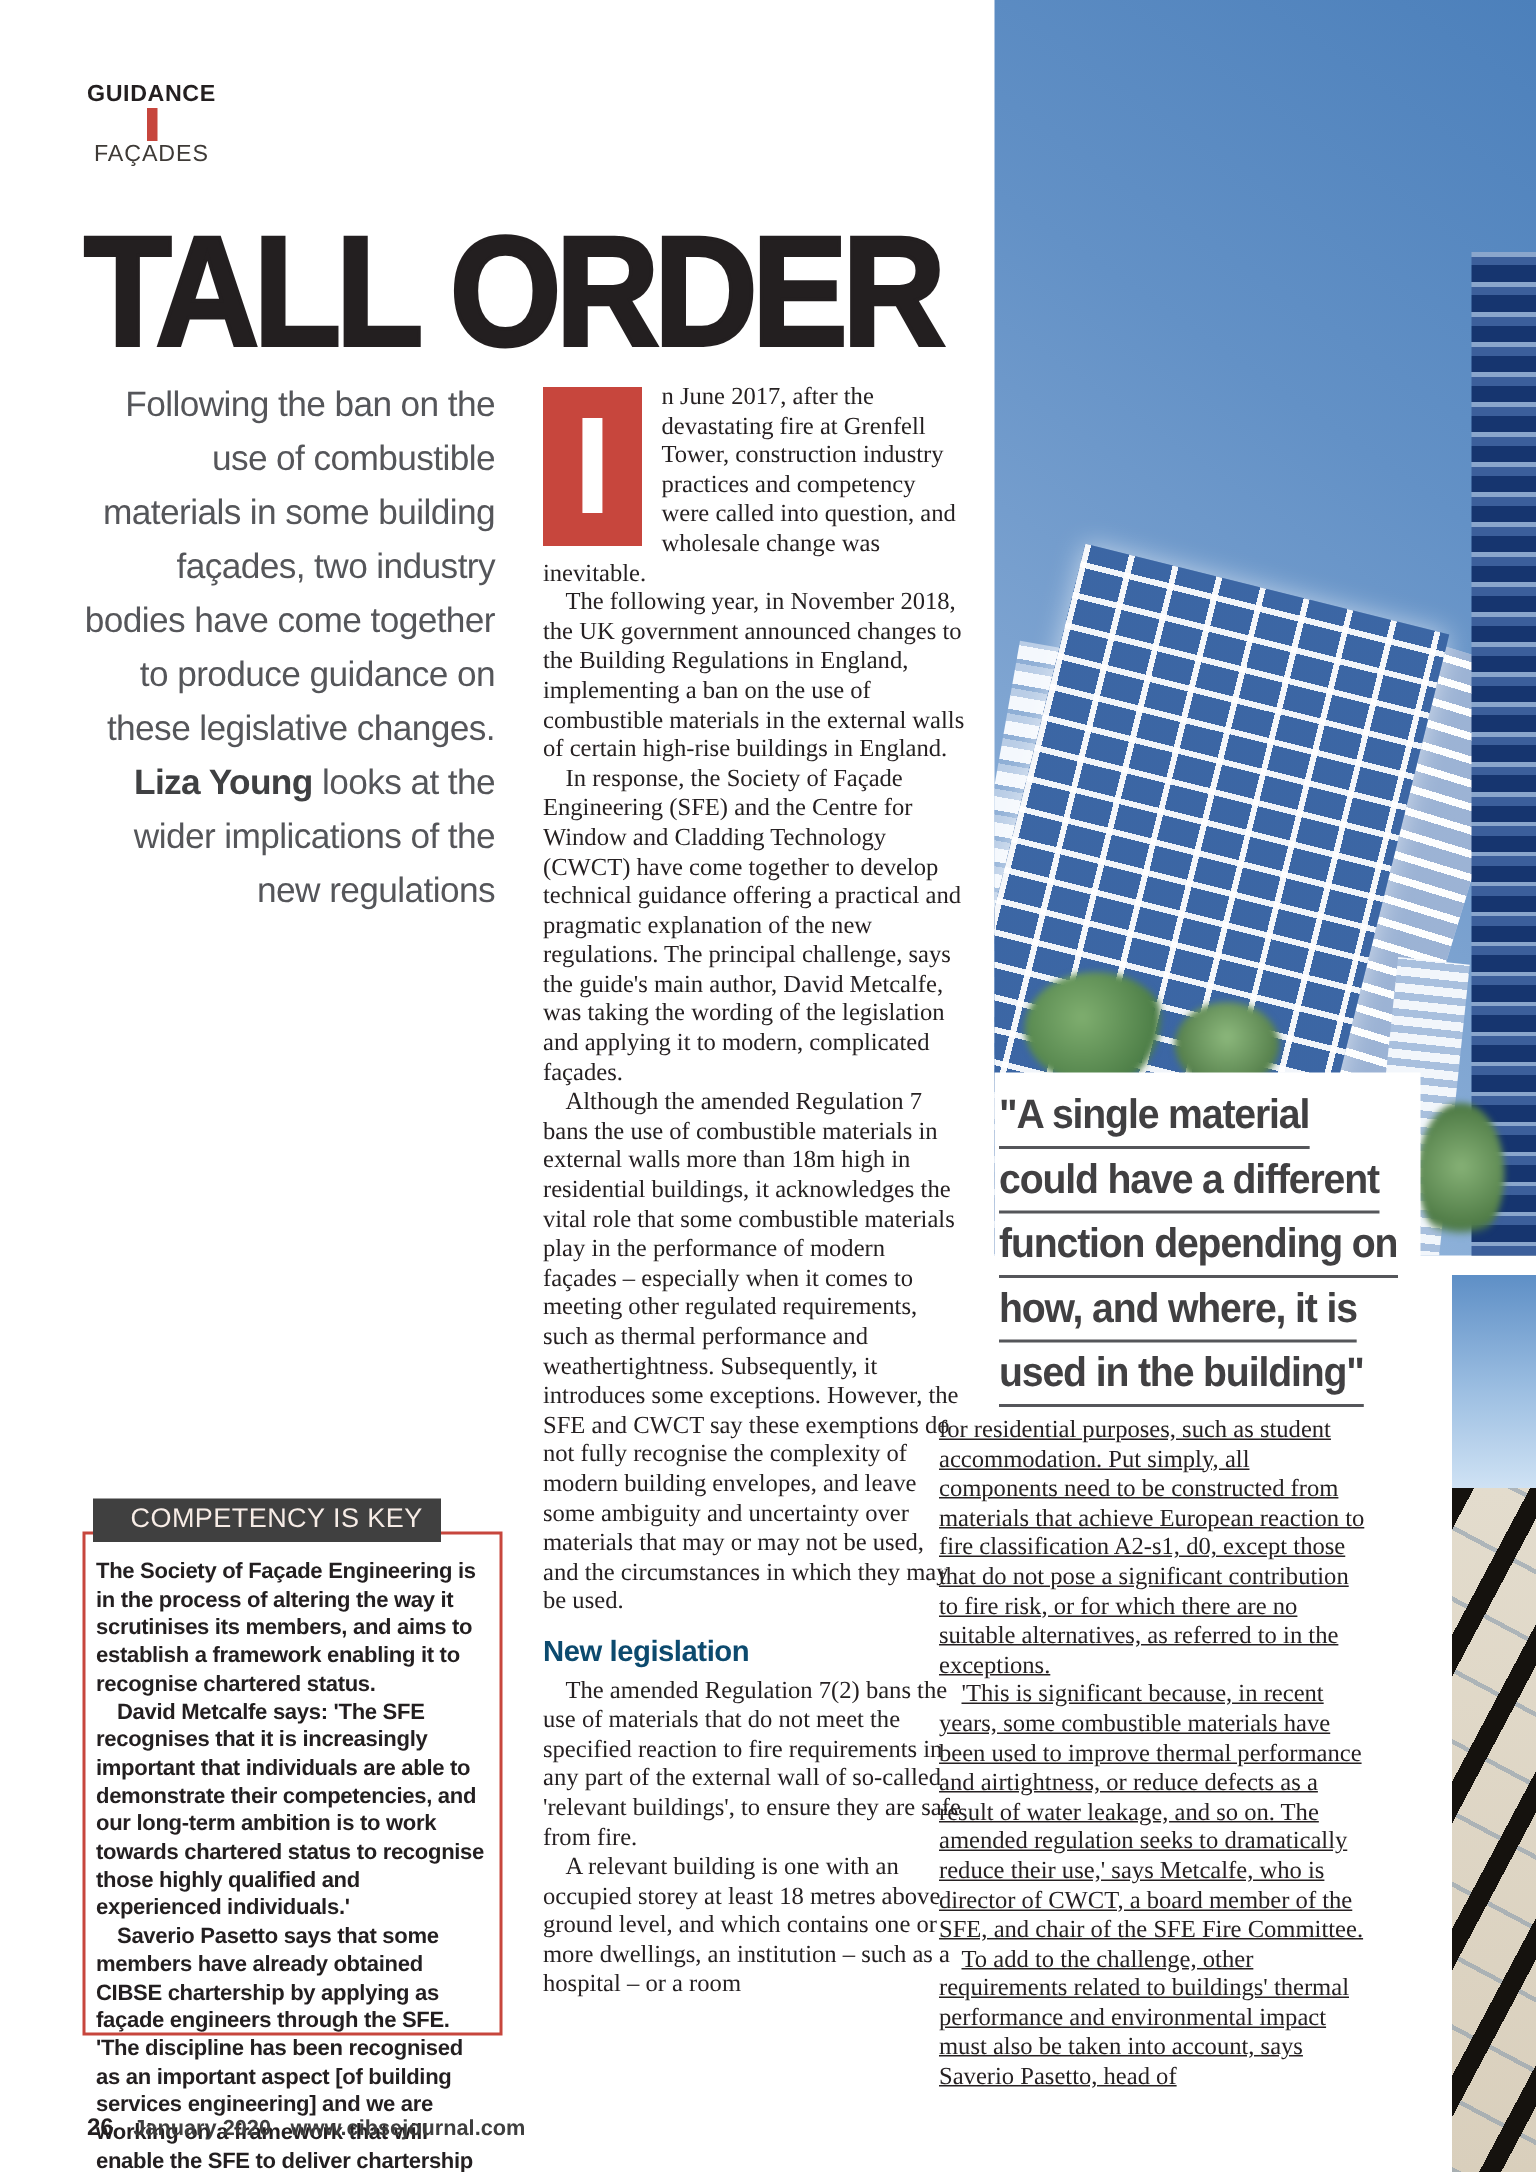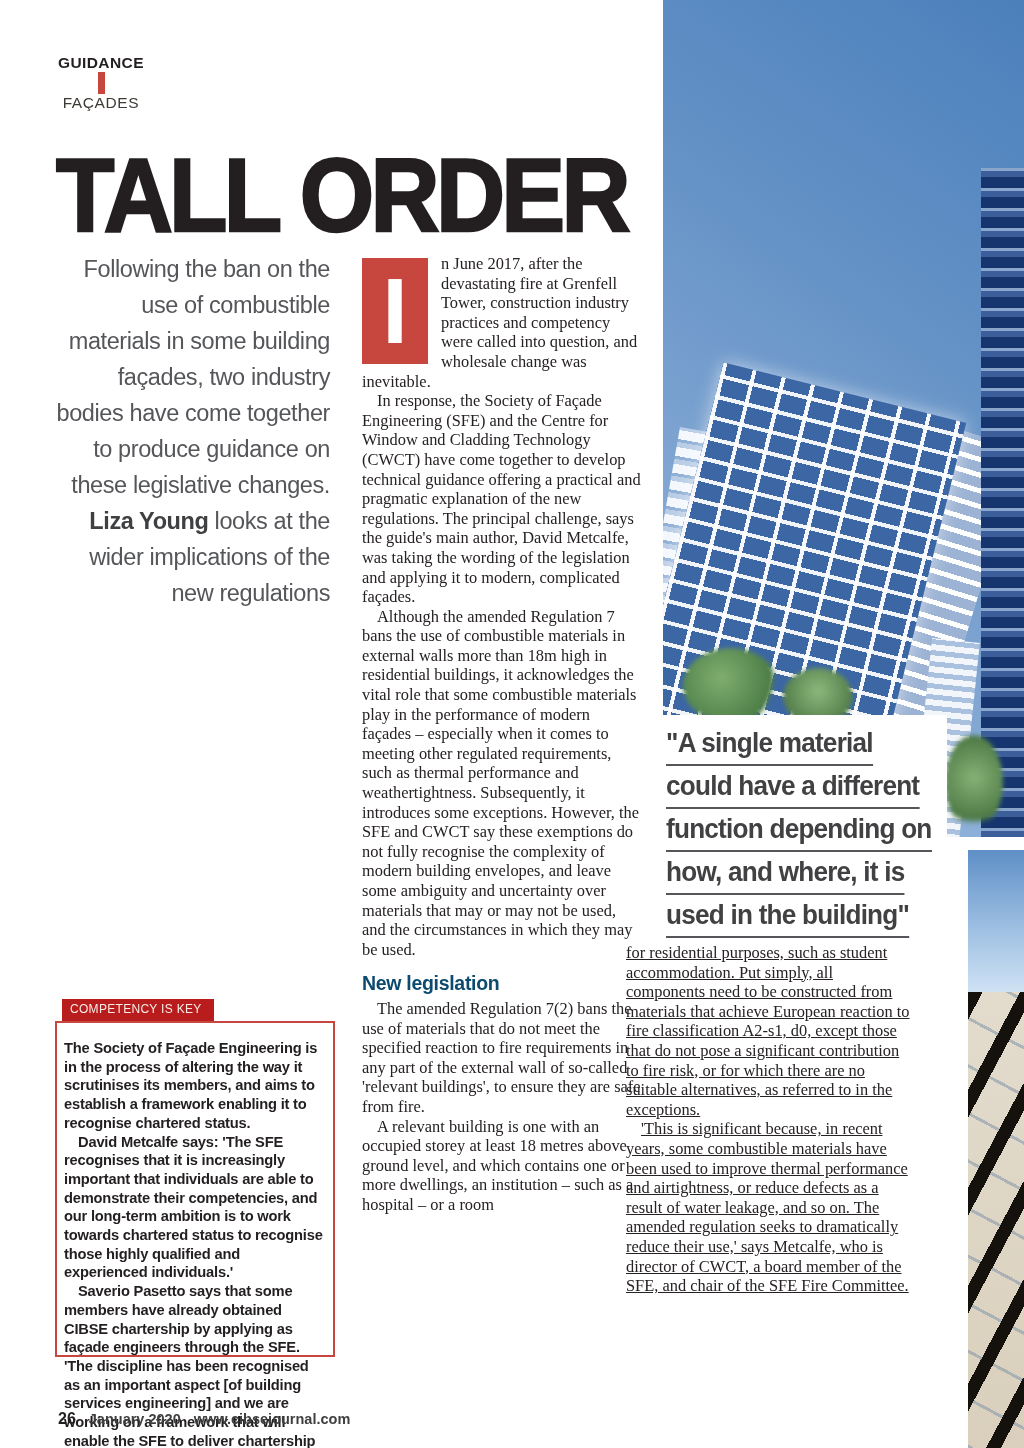--- a/index.html
+++ b/index.html
@@ -99,22 +99,22 @@
     display:flex;align-items:center;justify-content:center;line-height:1;
   }
   .subhead{
     font-family:"Liberation Sans",sans-serif;font-weight:bold;font-size:19.5px;
     color:#0c4a6e;letter-spacing:-.3px;margin:15px 0 5px 0 !important;text-indent:0 !important;
   }
   .subhead + p{text-indent:0;}
   
   .sidebar{position:absolute;left:55px;top:1021px;width:276px;height:332px;border:2px solid #c7463d;}
   .sidebar-title{
-    position:absolute;left:5px;top:-24px;background:#b91c1c;color:#f7ece6;
-    font-size:12px;letter-spacing:.3px;padding:3px 12px 5px 8px;
+    position:absolute;left:5px;top:-24px;background:#404040;color:#f7ece6;
+    font-size:18px;letter-spacing:.3px;padding:3px 12px 5px 25px;
   }
   .sidebar-body{
     padding:16px 8px 0 7px;font-size:14.7px;line-height:18.7px;
     font-weight:bold;color:#231f20;letter-spacing:-.2px;
   }
   .sidebar-body p{margin:0;}
   .sidebar-body p + p{text-indent:14px;}
   
   .page-footer{position:absolute;left:58px;top:1389px;display:flex;align-items:baseline;gap:13px;}
   .page-number{font-weight:bold;font-size:16px;color:#231f20;margin-top:21px;}
@@ -158,30 +158,32 @@
   </div>
 
   <div class="photo-side">
     <div class="side-sky"></div>
     <div class="side-facade"></div>
   </div>
 
   <div class="bodycol col-middle">
     <div class="dropcap">I</div>
     <p>n June 2017, after the devastating fire at Grenfell Tower, construction industry practices and competency were called into question, and wholesale change was inevitable.</p>
+    <p>The following year, in November 2018, the UK government announced changes to the Building Regulations in England, implementing a ban on the use of combustible materials in the external walls of certain high-rise buildings in England.</p>
     <p>In response, the Society of Façade Engineering (SFE) and the Centre for Window and Cladding Technology (CWCT) have come together to develop technical guidance offering a practical and pragmatic explanation of the new regulations. The principal challenge, says the guide's main author, David Metcalfe, was taking the wording of the legislation and applying it to modern, complicated façades.</p>
     <p>Although the amended Regulation 7 bans the use of combustible materials in external walls more than 18m high in residential buildings, it acknowledges the vital role that some combustible materials play in the performance of modern façades – especially when it comes to meeting other regulated requirements, such as thermal performance and weathertightness. Subsequently, it introduces some exceptions. However, the SFE and CWCT say these exemptions do not fully recognise the complexity of modern building envelopes, and leave some ambiguity and uncertainty over materials that may or may not be used, and the circumstances in which they may be used.</p>
     <p class="subhead">New legislation</p>
     <p>The amended Regulation 7(2) bans the use of materials that do not meet the specified reaction to fire requirements in any part of the external wall of so-called 'relevant buildings', to ensure they are safe from fire.</p>
     <p>A relevant building is one with an occupied storey at least 18 metres above ground level, and which contains one or more dwellings, an institution – such as a hospital – or a room</p>
   </div>
 
   <div class="bodycol col-right">
     <p>for residential purposes, such as student accommodation. Put simply, all components need to be constructed from materials that achieve European reaction to fire classification A2-s1, d0, except those that do not pose a significant contribution to fire risk, or for which there are no suitable alternatives, as referred to in the exceptions.</p>
     <p>'This is significant because, in recent years, some combustible materials have been used to improve thermal performance and airtightness, or reduce defects as a result of water leakage, and so on. The amended regulation seeks to dramatically reduce their use,' says Metcalfe, who is director of CWCT, a board member of the SFE, and chair of the SFE Fire Committee.</p>
+    <p>To add to the challenge, other requirements related to buildings' thermal performance and environmental impact must also be taken into account, says Saverio Pasetto, head of</p>
   </div>
 
   <aside class="sidebar">
     <div class="sidebar-title">COMPETENCY IS KEY</div>
     <div class="sidebar-body">
       <p>The Society of Façade Engineering is in the process of altering the way it scrutinises its members, and aims to establish a framework enabling it to recognise chartered status.</p>
       <p>David Metcalfe says: 'The SFE recognises that it is increasingly important that individuals are able to demonstrate their competencies, and our long-term ambition is to work towards chartered status to recognise those highly qualified and experienced individuals.'</p>
       <p>Saverio Pasetto says that some members have already obtained CIBSE chartership by applying as façade engineers through the SFE. 'The discipline has been recognised as an important aspect [of building services engineering] and we are working on a framework that will enable the SFE to deliver chartership status in the future.'</p>
     </div>
   </aside>

